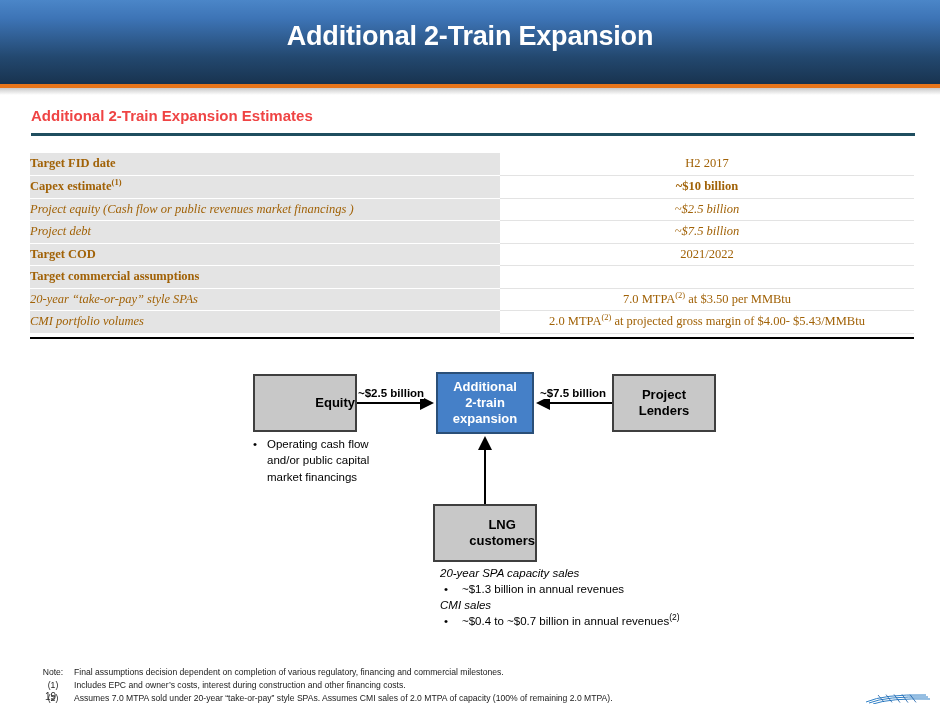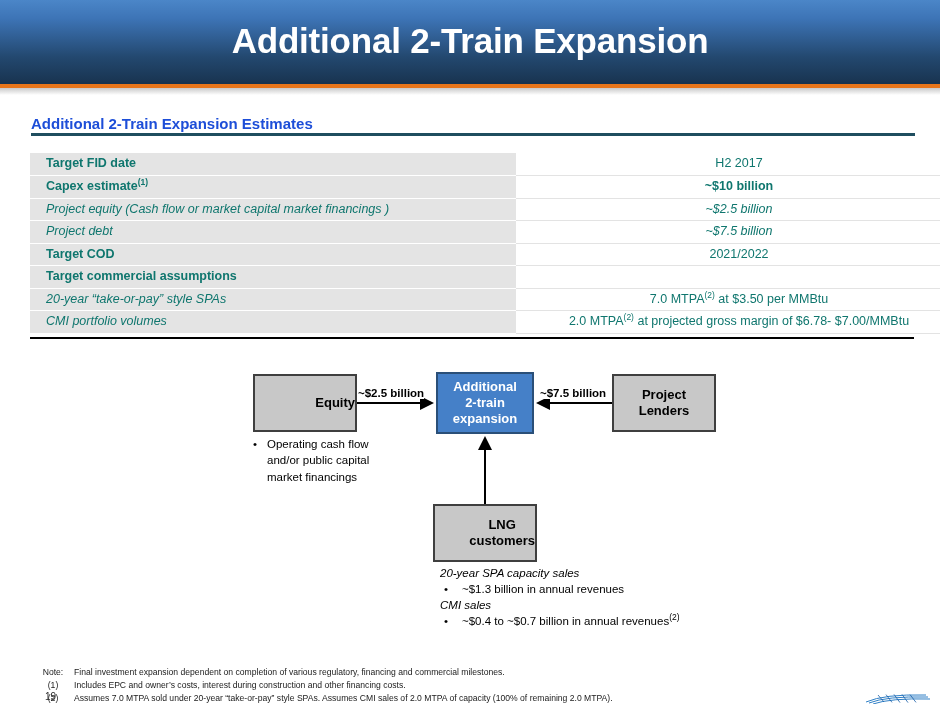--- a/index.html
+++ b/index.html
@@ -21,21 +21,21 @@
     left: 0; top: 0;
     width: 940px; height: 84px;
     background: linear-gradient(to bottom, #4b86c8 0%, #3d74b6 22%, #23486f 68%, #18334f 100%);
   }
   .header-title {
     position: absolute;
     left: 0; right: 0;
     top: 21px;
     text-align: center;
     color: #ffffff;
-    font-size: 35px;
+    font-size: 27px;
     font-weight: bold;
     letter-spacing: -0.2px;
     font-family: "Liberation Sans", sans-serif;
   }
   .header-dark-edge {
     position: absolute;
     left: 0; top: 82px;
     width: 940px; height: 2px;
     background: #18334f;
   }
@@ -49,24 +49,23 @@
     position: absolute;
     left: 0; top: 88px;
     width: 940px; height: 7px;
     background: linear-gradient(to bottom, #c9c9c9 0%, #ffffff 100%);
   }
 
   
   .section-title {
     position: absolute;
     left: 31px; top: 107px;
-    color: #1d4ed8;
+    color: #ef4444;
     font-size: 15px;
     font-weight: bold;
-    margin-top: 8px;
   }
   .section-rule {
     position: absolute;
     left: 31px; top: 133px;
     width: 884px; height: 3px;
     background: #1f4e5f;
   }
 
   
   .table-wrap {
@@ -74,25 +73,26 @@
     left: 30px; top: 153px;
     width: 884px;
   }
   table.est {
     border-collapse: collapse;
     width: 884px;
     table-layout: fixed;
   }
   table.est tr { height: 22.5px; }
   table.est td {
-    padding: 0 0 0 16px;
+    padding: 0 0 0 0;
     font-size: 12.5px;
-    color: #0f766e;
+    color: #a16207;
     vertical-align: middle;
     line-height: 1.05;
+    font-family: Liberation Serif, serif;
   }
   td.lab {
     width: 470px;
     background: #e4e4e4;
     border-bottom: 1px solid #ffffff;
     padding-left: 6px;
   }
   td.val {
     width: 414px;
     background: #ffffff;
@@ -233,21 +233,21 @@
         <td class="lab bold"><span>Target FID date</span></td>
         <td class="val"><span>H2 2017</span></td>
       </tr>
 
       <tr>
         <td class="lab bold"><span>Capex estimate</span><sup>(1)</sup></td>
         <td class="val bold"><span>~$10 billion</span></td>
       </tr>
 
       <tr>
-        <td class="lab ital indent"><span>Project equity (Cash flow or market capital market financings )</span></td>
+        <td class="lab ital indent"><span>Project equity (Cash flow or public revenues market financings )</span></td>
         <td class="val ital"><span>~$2.5 billion</span></td>
       </tr>
 
       <tr>
         <td class="lab ital indent"><span>Project debt</span></td>
         <td class="val ital"><span>~$7.5 billion</span></td>
       </tr>
 
       <tr>
         <td class="lab bold"><span>Target COD</span></td>
@@ -259,21 +259,21 @@
         <td class="val"><span></span></td>
       </tr>
 
       <tr>
         <td class="lab ital indent"><span>20-year “take-or-pay” style SPAs</span></td>
         <td class="val"><span>7.0 MTPA</span><sup>(2)</sup><span> at $3.50 per MMBtu</span></td>
       </tr>
 
       <tr>
         <td class="lab ital indent"><span>CMI portfolio volumes</span></td>
-        <td class="val"><span>2.0 MTPA</span><sup>(2)</sup><span> at projected gross margin of $6.78- $7.00/MMBtu</span></td>
+        <td class="val"><span>2.0 MTPA</span><sup>(2)</sup><span> at projected gross margin of $4.00- $5.43/MMBtu</span></td>
       </tr>
 
     </tbody>
   </table>
 </div>
 <div class="bot-rule"></div>
 
 <div class="diagram">
 
   <svg width="940" height="290" style="position:absolute;left:0;top:0;">
@@ -334,21 +334,21 @@
       <span class="dot">•</span>
       <span><span>~$0.4 to ~$0.7 billion in annual revenues</span><sup>(2)</sup></span>
     </div>
   </div>
 
 </div>
 
 <div class="footnotes">
   <div class="fn">
     <span class="fnk">Note:</span>
-    <span>Final investment expansion dependent on completion of various regulatory, financing and commercial milestones.</span>
+    <span>Final assumptions decision dependent on completion of various regulatory, financing and commercial milestones.</span>
   </div>
   <div class="fn">
     <span class="fnk">(1)</span>
     <span>Includes EPC and owner’s costs, interest during construction and other financing costs.</span>
   </div>
   <div class="fn">
     <span class="fnk">(2)</span>
     <span>Assumes 7.0 MTPA sold under 20-year “take-or-pay” style SPAs. Assumes CMI sales of 2.0 MTPA of capacity  (100% of remaining 2.0 MTPA).</span>
   </div>
 </div>

